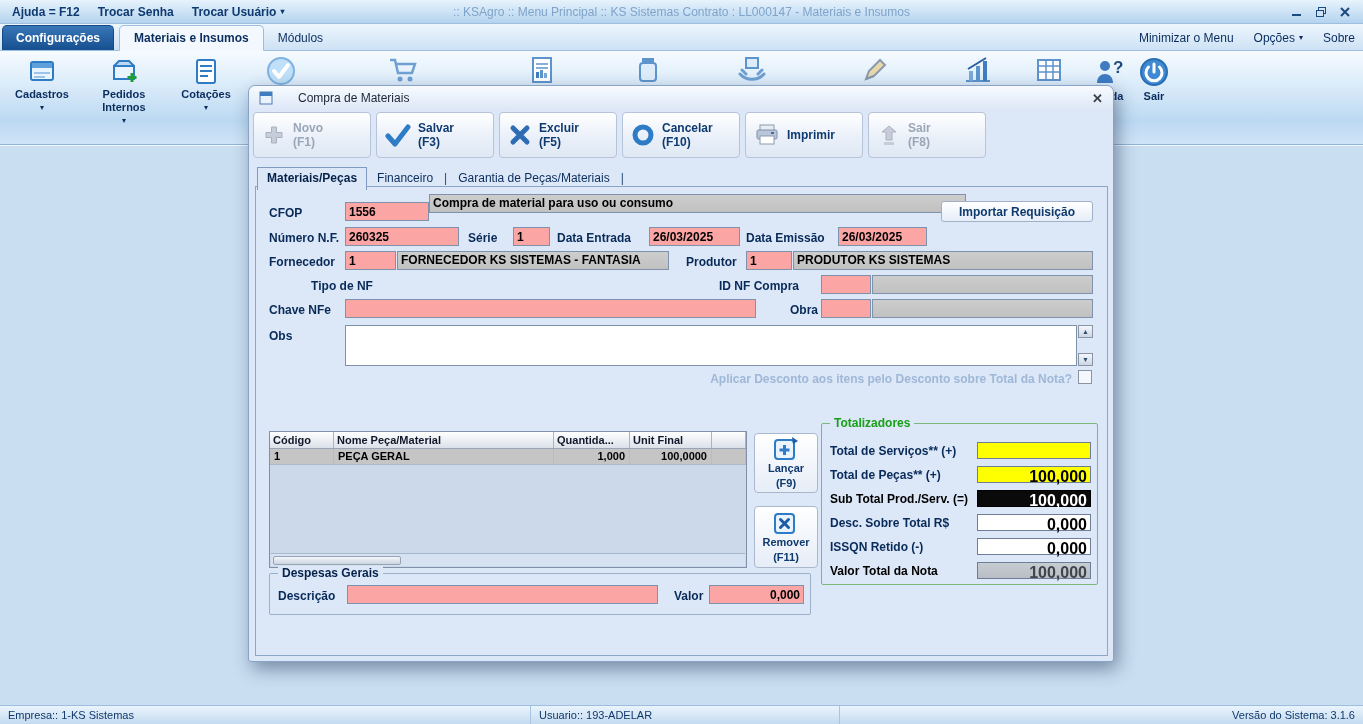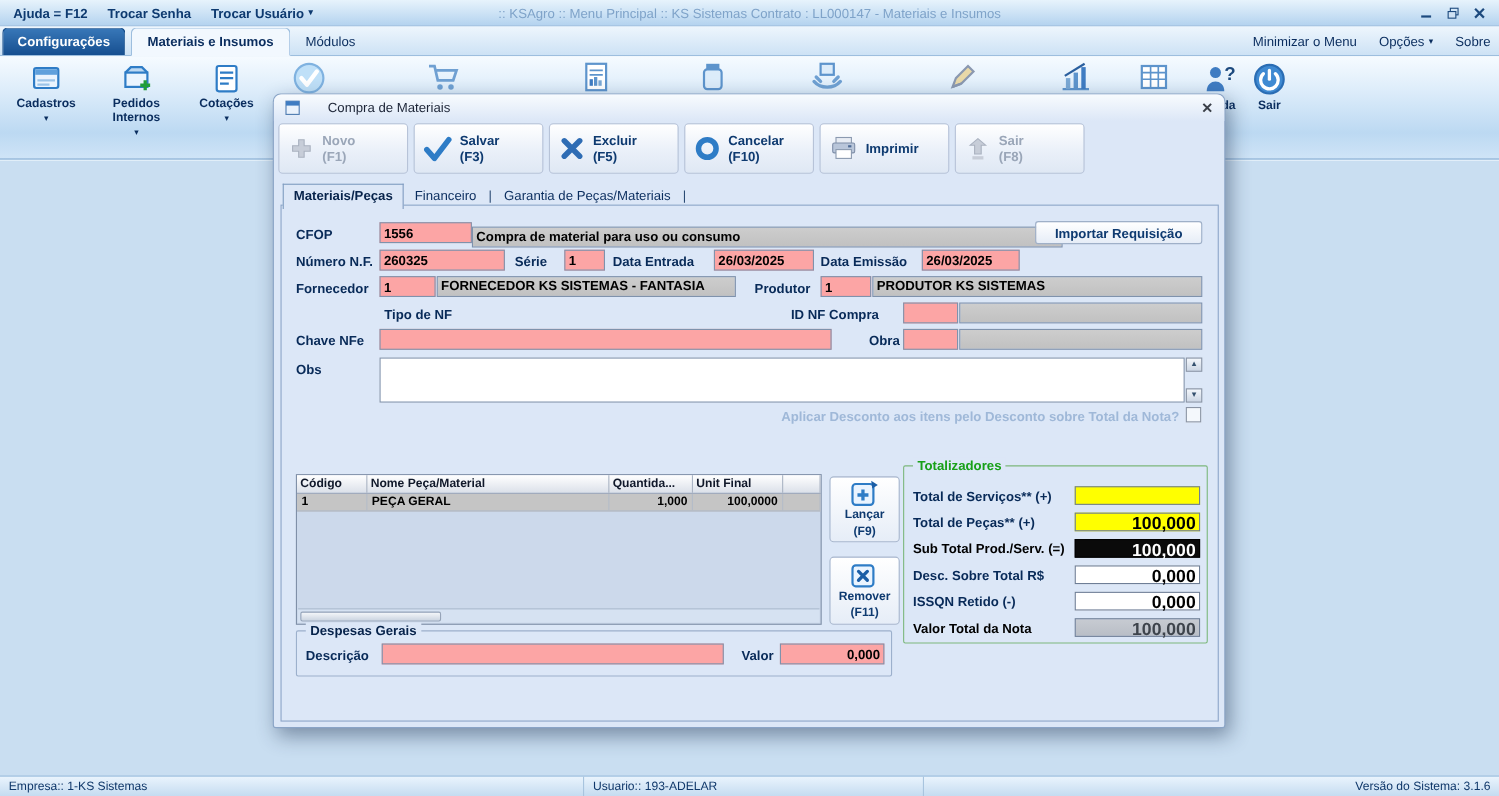--- a/index.html
+++ b/index.html
@@ -345,40 +345,40 @@
     <span class="dtab">Financeiro</span>
     <span class="dtab-sep">|</span>
     <span class="dtab">Garantia de Peças/Materiais</span>
     <span class="dtab-sep">|</span>
   </div>
 
   <div class="dlg-panel"></div>
 
   <span class="lbl" style="left:20px;top:120px">CFOP</span>
   <input class="fld" style="left: 96px; top: 116px; width: 84px;" value="1556">
-  <div class="fld gray" style="left:180px;top:120px;width:537px">Compra de material para uso ou consumo</div>
+  <div class="fld gray" style="left:180px;top:108px;width:537px">Compra de material para uso ou consumo</div>
   <div class="btn" style="left:692px;top:115px;width:152px;height:21px">Importar Requisição</div>
 
   <span class="lbl" style="left:20px;top:145px">Número N.F.</span>
   <input class="fld" style="left: 96px; top: 141px; width: 114px;" value="260325">
   <span class="lbl" style="left:219px;top:145px">Série</span>
   <input class="fld" style="left: 264px; top: 141px; width: 37px;" value="1">
   <span class="lbl" style="left:308px;top:145px">Data Entrada</span>
   <input class="fld" style="left: 400px; top: 141px; width: 91px;" value="26/03/2025">
   <span class="lbl" style="left:497px;top:145px">Data Emissão</span>
   <input class="fld" style="left: 589px; top: 141px; width: 89px;" value="26/03/2025">
 
   <span class="lbl" style="left:20px;top:169px">Fornecedor</span>
   <input class="fld" style="left: 96px; top: 165px; width: 51px;" value="1">
   <div class="fld gray" style="left:148px;top:165px;width:272px">FORNECEDOR KS SISTEMAS - FANTASIA</div>
   <span class="lbl" style="left:437px;top:169px">Produtor</span>
   <input class="fld" style="left: 497px; top: 165px; width: 46px;" value="1">
   <div class="fld gray" style="left:544px;top:165px;width:300px">PRODUTOR KS SISTEMAS</div>
 
-  <span class="lbl" style="left:56px;top:193px;width:106px;text-align:right">Tipo de NF</span>
+  <span class="lbl" style="left:40px;top:193px;width:106px;text-align:center">Tipo de NF</span>
   <span class="lbl" style="left:470px;top:193px">ID NF Compra</span>
   <input class="fld" style="left: 572px; top: 189px; width: 50px;" value="">
   <div class="fld gray" style="left:623px;top:189px;width:221px"></div>
 
   <span class="lbl" style="left:20px;top:217px">Chave NFe</span>
   <input class="fld" style="left: 96px; top: 213px; width: 411px;" value="">
   <span class="lbl" style="left:541px;top:217px">Obra</span>
   <input class="fld" style="left: 572px; top: 213px; width: 50px;" value="">
   <div class="fld gray" style="left:623px;top:213px;width:221px"></div>
 

